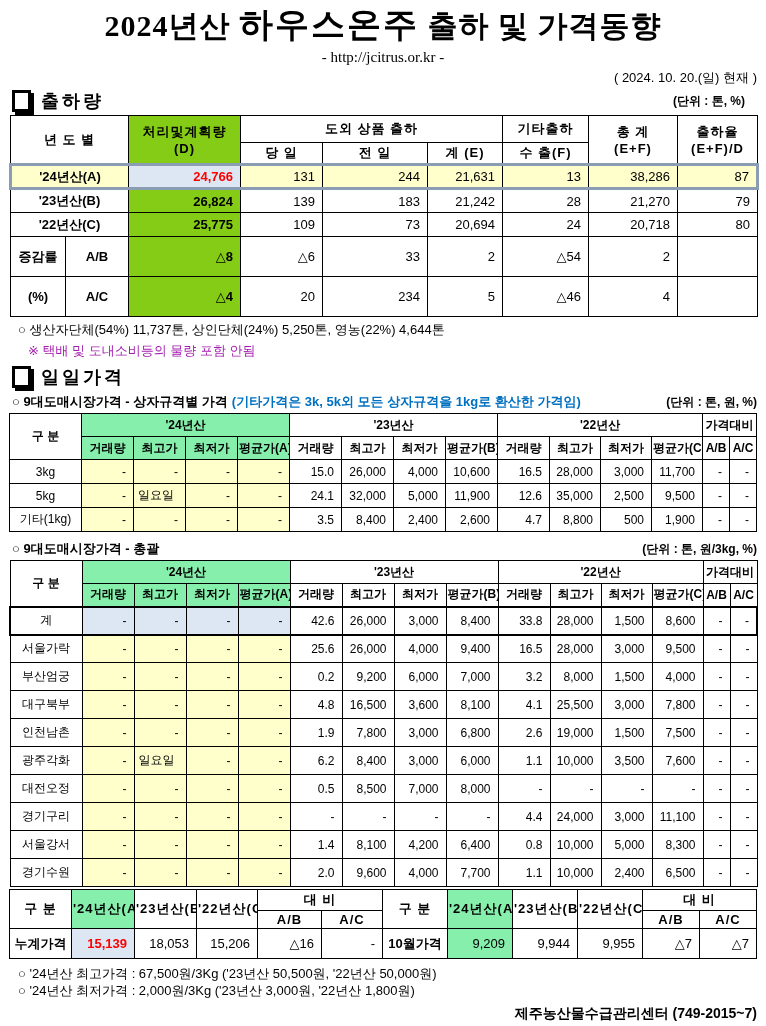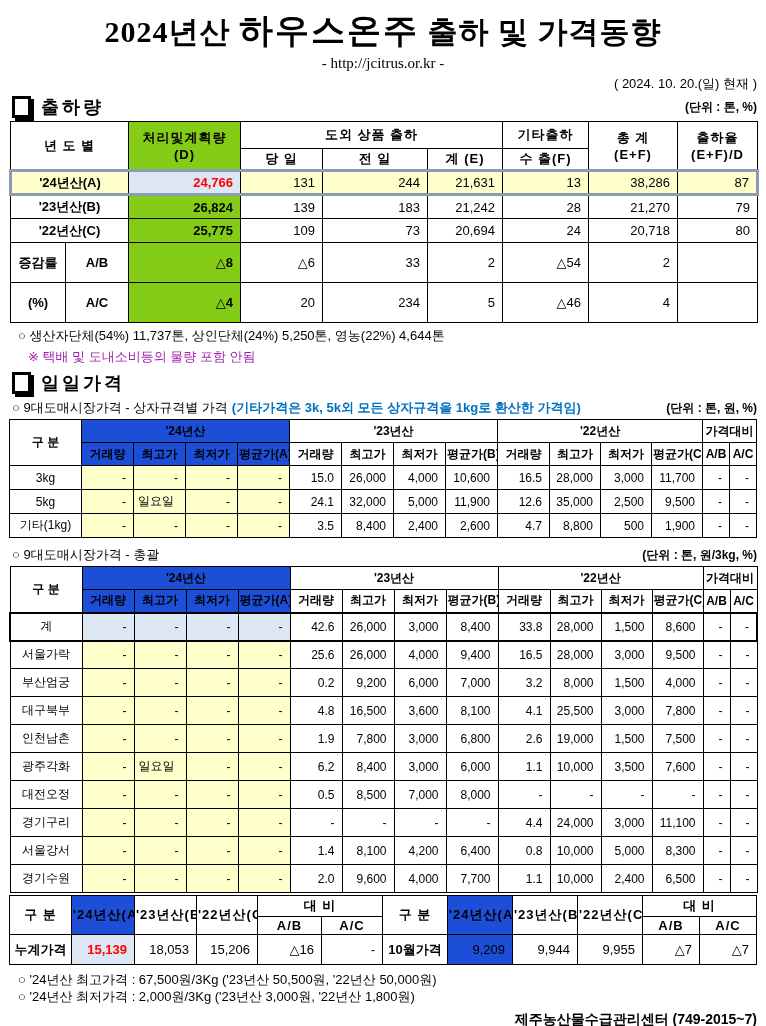--- a/index.html
+++ b/index.html
@@ -1,41 +1,41 @@
 <!DOCTYPE html>
 <html><head>
 <meta charset="utf-8">
 <style>
   html,body{margin:0;padding:0;background:#fff;}
   .page{width:766px;height:1026px;position:relative;overflow:hidden;background:#fff;
-        font-family:"Liberation Sans","DejaVu Sans",sans-serif;color:#000;padding-top:12px;box-sizing:border-box;}
+        font-family:"Liberation Sans","DejaVu Sans",sans-serif;color:#000;padding-top:6px;box-sizing:border-box;}
   
   .main-title{text-align:center;font-weight:800;font-size:30px;line-height:38px;letter-spacing:1px;
               font-family:"Liberation Serif","DejaVu Serif",serif;}
   .main-title .product{font-size:34px;letter-spacing:2px;}
   .sub-url{text-align:center;font-size:15px;margin-top:4px;height:18px;font-family:"Liberation Serif",serif;}
   .as-of{text-align:right;font-size:13px;margin:2px 9px 0 0;height:16px;}
   
-  .sec{display:flex;align-items:center;margin:4px 9px 2px 12px;height:24px;}
+  .sec{display:flex;align-items:center;margin:4px 21px 2px 12px;height:24px;}
   .sec-icon{display:inline-block;width:13px;height:16px;border:3px solid #000;background:#fff;
             box-shadow:3px 3px 0 #000;margin-right:10px;}
   .sec-title{font-size:18px;font-weight:800;letter-spacing:3px;}
   .unit{margin-left:auto;font-size:12px;font-weight:bold;}
   .sub{display:flex;align-items:center;margin:4px 9px 2px 12px;height:18px;font-size:13px;}
-  .sub-title{font-weight:normal;}
+  .sub-title{font-weight:bold;}
   .sub-note{color:#0070C0;font-weight:bold;margin-left:4px;}
   
   table{border-collapse:collapse;table-layout:fixed;margin-left:9px;border:1px solid #000;}
   td,th{border:1px solid #000;overflow:hidden;white-space:nowrap;}
   th{font-weight:bold;text-align:center;letter-spacing:1px;}
   .num{text-align:right;padding-right:7px;}
   .ctr{text-align:center;}
   .txt{text-align:left;padding-left:4px;}
   .bold{font-weight:bold;}
-  .ylw{background:#1d4ed8;}
+  .ylw{background:#86efac;}
   .blu{background:#DCE7F3;}
   .red{color:#FF0000;}
   
   .t1{width:747px;font-size:13px;}
   .t1 tr.hd1{height:27px;} .t1 tr.hd2{height:21px;}
   .t1 tr.dr{height:24px;} .t1 tr.chg{height:40px;}
   .t1 .dcol{background:#84cc16;font-weight:bold;}
   .t1 tr.rowA td{background:#FFFFCC;border-top:3px solid #8B9DB3;border-bottom:3px solid #8B9DB3;}
   .t1 tr.rowA td:first-child{border-left:3px solid #8B9DB3;}
   .t1 tr.rowA td:last-child{border-right:3px solid #8B9DB3;}

